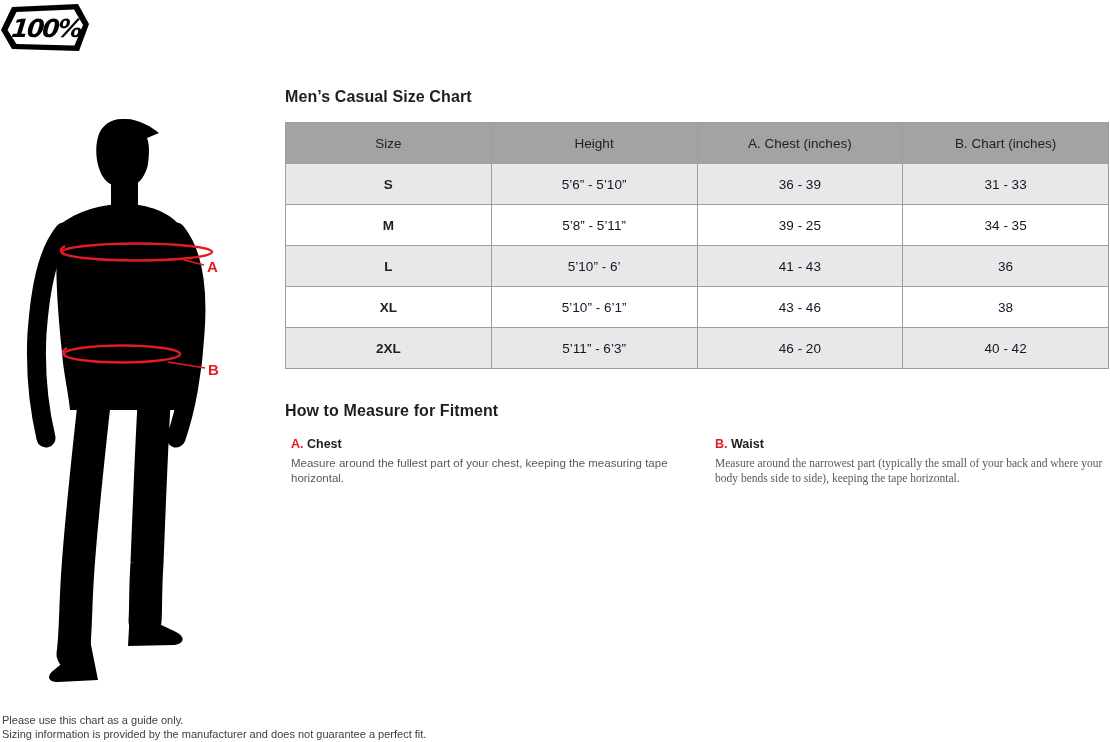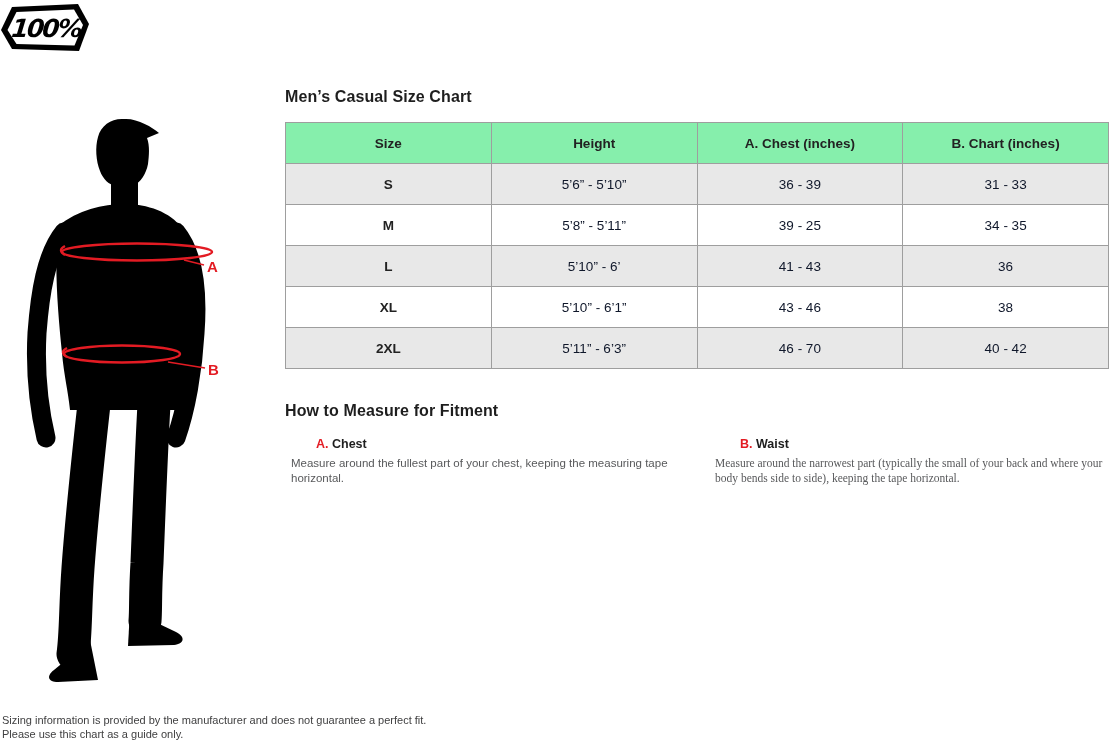--- a/index.html
+++ b/index.html
@@ -52,22 +52,22 @@
   table.size-table td {
     border: 1px solid #9e9e9e;
     height: 40px;
     text-align: center;
     vertical-align: middle;
     font-size: 13.5px;
     color: #0f172a;
     padding: 0 4px;
   }
   table.size-table th {
-    background: #86efac;
-    font-weight: bold;
+    background: #a3a3a3;
+    font-weight: normal;
     color: #222222;
   }
   table.size-table td.size-col {
     font-weight: bold;
     color: #222222;
   }
   table.size-table tr.shade td { background: #e8e8e8; }
   table.size-table tr.plain td { background: #ffffff; }
   
   .measure-title { margin-top: 33px; }
@@ -75,21 +75,20 @@
     display: flex;
     padding-left: 6px;
     margin-top: 17px;
   }
   .measure-item-a { width: 424px; flex: 0 0 424px; }
   .measure-item-b { flex: 1; }
   .measure-head {
     font-size: 12.5px;
     font-weight: bold;
     color: #1e1e1e;
-    margin-left: 25px;
   }
   .measure-head .letter { color: #e31b23; }
   .measure-desc {
     margin: 5px 0 0 0;
     font-size: 11.5px;
     line-height: 15px;
     color: #58595b;
   }
   .measure-item-a .measure-desc { max-width: 380px; }
   .measure-item-b .measure-desc { max-width: 398px; font-family: Liberation Serif, serif; }
@@ -178,21 +177,21 @@
         </tr>
         <tr class="plain">
           <td class="size-col">XL</td>
           <td>5’10” - 6’1”</td>
           <td>43 - 46</td>
           <td>38</td>
         </tr>
         <tr class="shade">
           <td class="size-col">2XL</td>
           <td>5’11” - 6’3”</td>
-          <td>46 - 70</td>
+          <td>46 - 20</td>
           <td>40 - 42</td>
         </tr>
       </tbody>
     </table>
 
     <h2 class="section-title measure-title">How to Measure for Fitment</h2>
 
     <div class="measure-grid">
       <div class="measure-item-a">
         <div class="measure-head">
@@ -205,17 +204,17 @@
         <div class="measure-head">
           <span class="letter">B.</span>
           <span>Waist</span>
         </div>
         <p class="measure-desc">Measure around the narrowest part (typically the small of your back and where your body bends side to side), keeping the tape horizontal.</p>
       </div>
     </div>
   </div>
 
   <div class="footer">
+    <div>Please use this chart as a guide only.</div>
     <div>Sizing information is provided by the manufacturer and does not guarantee a perfect fit.</div>
-    <div>Please use this chart as a guide only.</div>
   </div>
 
 </div>
 
 </body></html>

